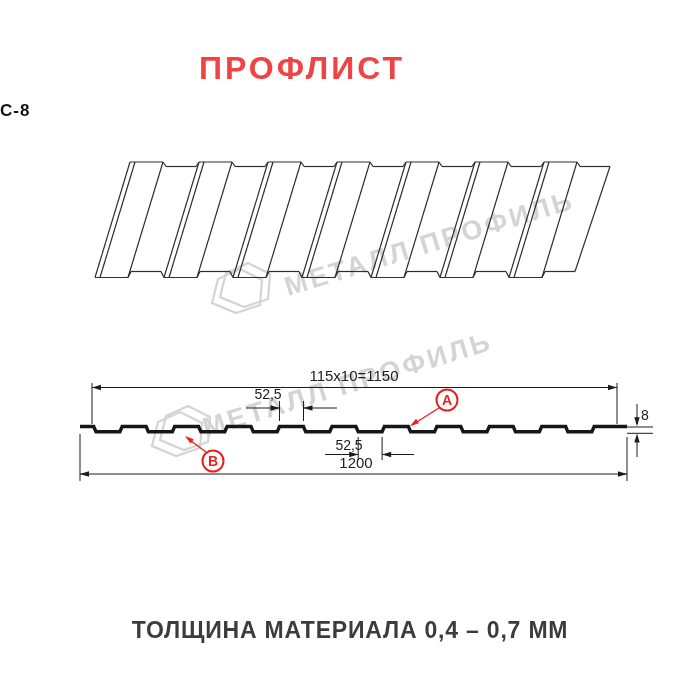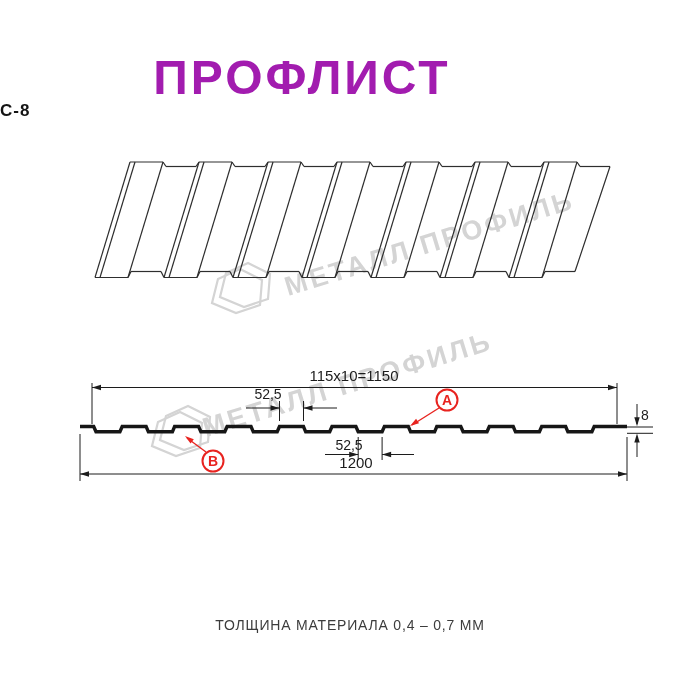--- a/index.html
+++ b/index.html
@@ -1,23 +1,23 @@
 <!DOCTYPE html>
 <html><head>
 <meta charset="utf-8">
 <style>
   html,body { margin:0; padding:0; background:#fff; }
   .page { position:relative; width:700px; height:700px; background:#ffffff; overflow:hidden;
           font-family:"Liberation Sans", sans-serif; }
   .title { position:absolute; top:50px; left:0; width:604px; text-align:center;
-           font-size:48px; font-weight:bold; letter-spacing:3px; color:#a21caf; }
+           font-size:32px; font-weight:bold; letter-spacing:3px; color:#ef4444; }
   .subtitle { position:absolute; top:101px; left:0; width:700px; 
               font-size:17px; font-weight:bold; letter-spacing:1px; color:#141414; }
   .footer { position:absolute; top:617px; left:0; width:700px; text-align:center;
-            font-size:14px; font-weight:normal; letter-spacing:0.8px; color:#3c3c3c; }
+            font-size:23px; font-weight:bold; letter-spacing:0.8px; color:#3c3c3c; }
   svg.drawing { position:absolute; left:0; top:0; }
   .wm-text { font-size:27px; font-weight:bold; fill:#d4d4d4; letter-spacing:3px; }
   .dim  { font-size:15px; fill:#1c1c1c; }
   .dim-sm { font-size:14px; fill:#1c1c1c; }
   .red-label { font-size:14px; font-weight:bold; fill:#e8231f; }
 </style>
 </head>
 <body>
 
 <div class="page">

